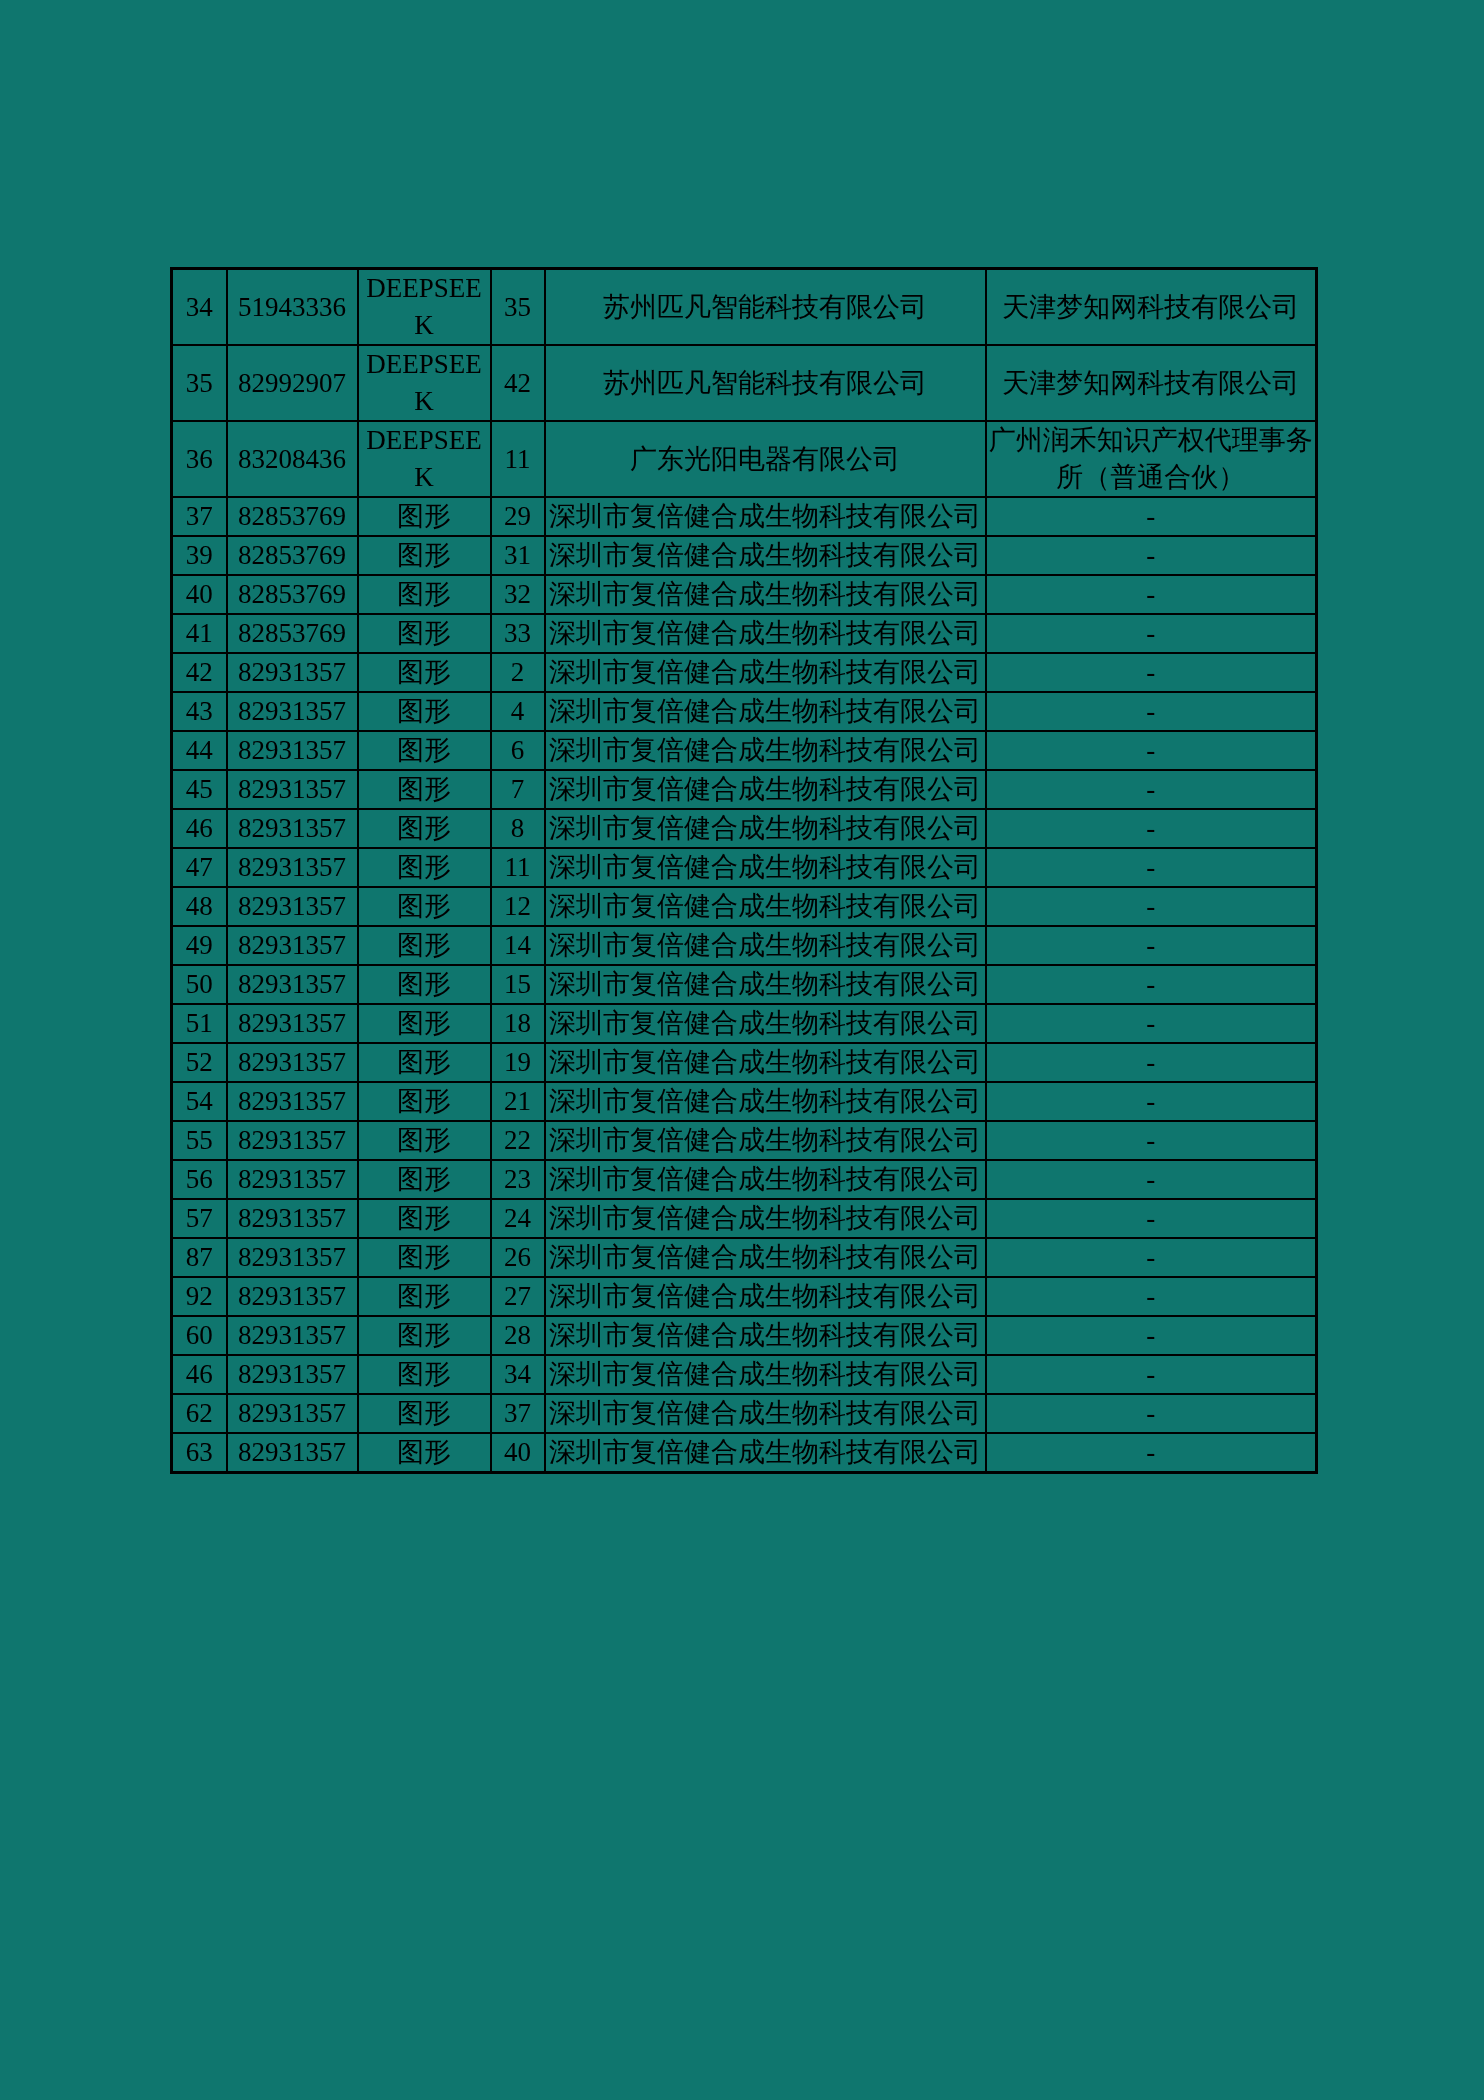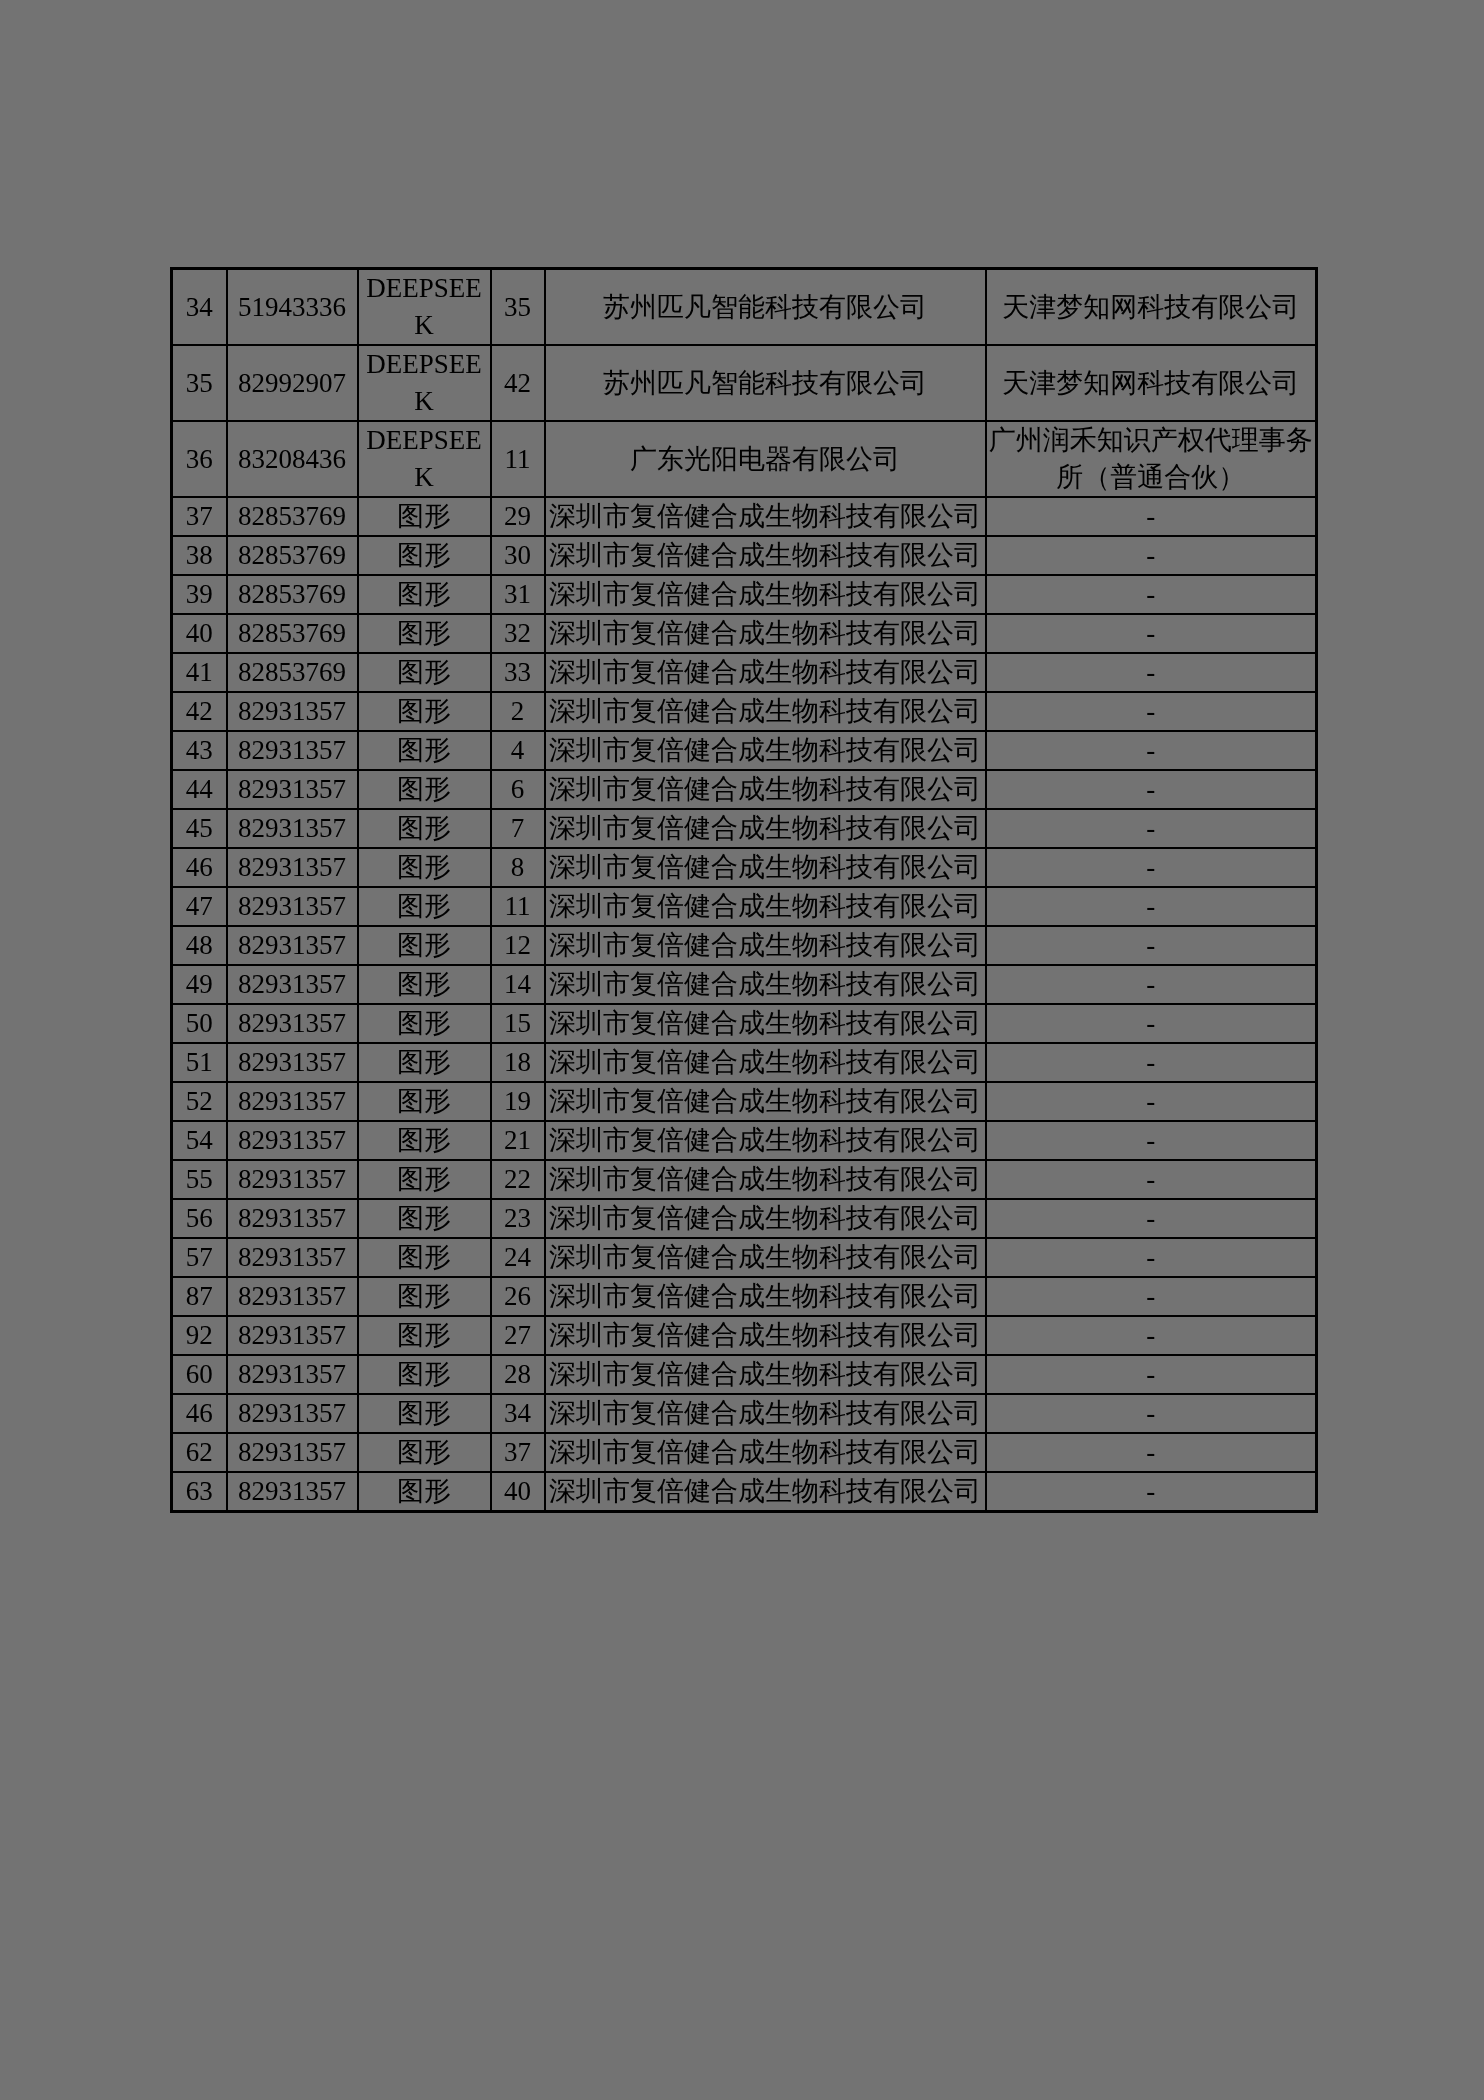--- a/index.html
+++ b/index.html
@@ -4,21 +4,21 @@
 <style>
   html, body {
     margin: 0;
     padding: 0;
     background: #ffffff;
   }
   .page {
     position: relative;
     width: 1484px;
     height: 2100px;
-    background: #737373;
+    background: #0f766e;
     overflow: hidden;
     font-family: "Liberation Serif", "DejaVu Serif", serif;
     color: #000000;
   }
   table.tm-table {
     position: absolute;
     left: 170px;
     top: 267px;
     width: 1146px;
     border-collapse: collapse;
@@ -84,28 +84,20 @@
         </tr>
         <tr>
           <td>37</td>
           <td>82853769</td>
           <td>图形</td>
           <td>29</td>
           <td>深圳市复倍健合成生物科技有限公司</td>
           <td>-</td>
         </tr>
         <tr>
-          <td>38</td>
-          <td>82853769</td>
-          <td>图形</td>
-          <td>30</td>
-          <td>深圳市复倍健合成生物科技有限公司</td>
-          <td>-</td>
-        </tr>
-        <tr>
           <td>39</td>
           <td>82853769</td>
           <td>图形</td>
           <td>31</td>
           <td>深圳市复倍健合成生物科技有限公司</td>
           <td>-</td>
         </tr>
         <tr>
           <td>40</td>
           <td>82853769</td>

